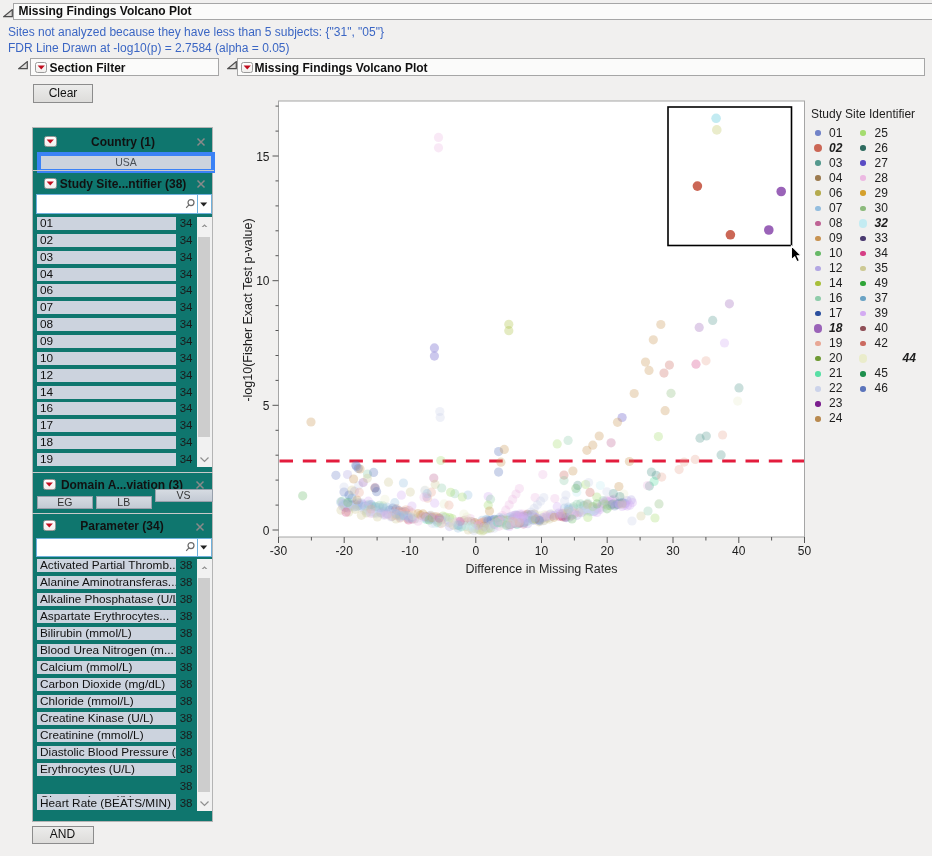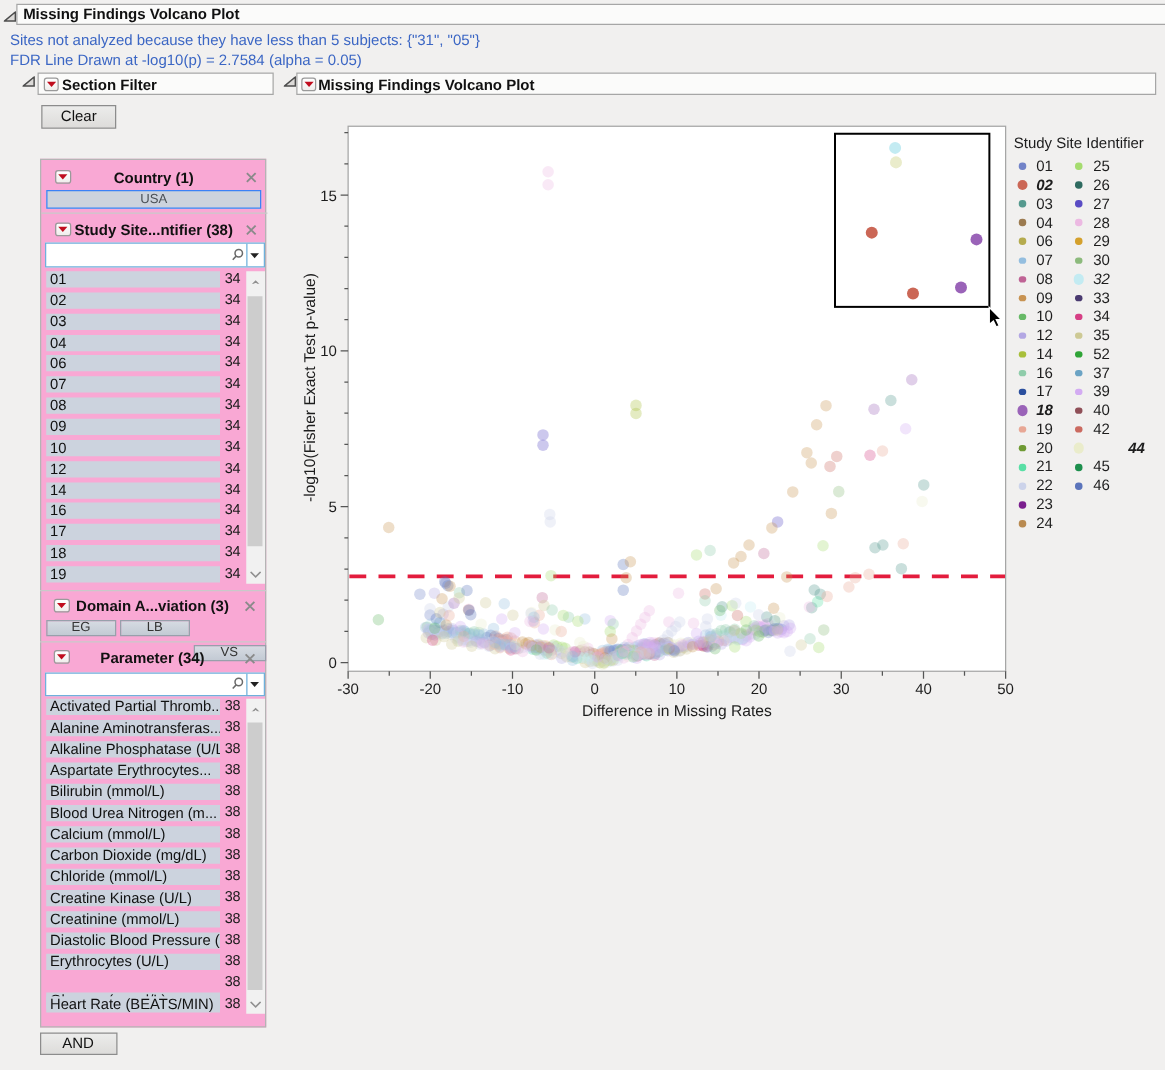--- a/index.html
+++ b/index.html
@@ -1,23 +1,23 @@
 <!DOCTYPE html>
 <html><head><meta charset="utf-8">
 <style>
 html,body{margin:0;padding:0}
 body{width:932px;height:856px;position:relative;background:#f1f0ef;
  font-family:"Liberation Sans",sans-serif;overflow:hidden}
 .bar{position:absolute;height:15.5px;background:#fbfbfa;border:1px solid #a6a6a6;
  font-weight:bold;font-size:12px;color:#111}
 .sep{position:absolute;left:0;width:181px;height:1px;background:#c9c9c9}
 .hdr{position:absolute;left:0;width:181px;text-align:center;font-weight:bold;font-size:12px;color:#111}
-.selbar{position:absolute;height:12.5px;background:#ccd3dd;border:1px solid #3b82f6;
+.selbar{position:absolute;height:12.5px;background:#ccd3dd;border:4px solid #3b82f6;
  font-size:10.5px;color:#4a5056;text-align:center;line-height:12.5px}
-#panel{position:absolute;left:31.5px;top:127px;width:179px;height:693px;background:#f9a8d4;
+#panel{position:absolute;left:31.5px;top:127px;width:179px;height:693px;background:#0f766e;
  border:1px solid #b4b4b4}
 .row{position:absolute;left:5.5px;width:136px;height:13px;background:#ccd3de;
  font-size:11.8px;color:#111;line-height:13.5px;padding-left:3px;white-space:nowrap;overflow:hidden}
 .cnt{position:absolute;left:144px;width:17px;height:13px;font-size:11.5px;color:#1a1a1a;
  line-height:13.5px;text-align:right}
 .btn{position:absolute;background:linear-gradient(#ececeb,#dddcda);border:1px solid #8c8c8c;
  font-size:12px;color:#111;text-align:center}
 .dbtn{position:absolute;height:11px;background:linear-gradient(#d6dbe2,#c3cad4);border:1px solid #98a0ab;
  font-size:10.5px;color:#333;text-align:center;line-height:11px}
 </style></head>
@@ -800,21 +800,21 @@
     <svg width="11" height="9" style="position:absolute;left:0;top:0">
       <path d="M1.6 2.4 H8.9 L5.25 6.5 Z" fill="#c00d1e"></path>
     </svg>
   </div>
 <div class="hdr" style="left:31.5px;top:477.5px">Domain A...viation (3)</div>
 <svg style="position:absolute;left:194.5px;top:480px" width="10" height="10">
     <path d="M1.5 1.5 L8.5 8.5 M8.5 1.5 L1.5 8.5" stroke="#8a8a8a" stroke-width="1.5"></path>
   </svg>
 <div class="dbtn" style="left:36.5px;top:495.5px;width:54.5px">EG</div>
 <div class="dbtn" style="left:96px;top:495.5px;width:53.5px">LB</div>
-<div class="dbtn" style="left:154.5px;top:516px;width:56px">VS</div>
+<div class="dbtn" style="left:154.5px;top:489px;width:56px">VS</div>
 <div class="sep" style="left:31.5px;top:513px"></div>
 <div style="position:absolute;left:43px;top:520px;width:10.5px;height:9px;background:linear-gradient(#fff,#f0eeec);border:1px solid #9a9a9a;border-radius:2.5px">
     <svg width="11" height="9" style="position:absolute;left:0;top:0">
       <path d="M1.6 2.4 H8.9 L5.25 6.5 Z" fill="#c00d1e"></path>
     </svg>
   </div>
 <div class="hdr" style="left:31.5px;top:519px">Parameter (34)</div>
 <svg style="position:absolute;left:194.5px;top:521.5px" width="10" height="10">
     <path d="M1.5 1.5 L8.5 8.5 M8.5 1.5 L1.5 8.5" stroke="#8a8a8a" stroke-width="1.5"></path>
   </svg>
@@ -920,29 +920,29 @@
 <div style="position:absolute;left:64.5px;top:35.6px;">26</div>
 <div style="position:absolute;left:50.2px;top:55.3px;width:5.6px;height:5.6px;border-radius:50%;background:#5a4cc4"></div>
 <div style="position:absolute;left:64.5px;top:50.6px;">27</div>
 <div style="position:absolute;left:50.2px;top:70.4px;width:5.6px;height:5.6px;border-radius:50%;background:#ecb9e2"></div>
 <div style="position:absolute;left:64.5px;top:65.7px;">28</div>
 <div style="position:absolute;left:50.2px;top:85.4px;width:5.6px;height:5.6px;border-radius:50%;background:#d4a02c"></div>
 <div style="position:absolute;left:64.5px;top:80.7px;">29</div>
 <div style="position:absolute;left:50.2px;top:100.5px;width:5.6px;height:5.6px;border-radius:50%;background:#8cba7c"></div>
 <div style="position:absolute;left:64.5px;top:95.8px;">30</div>
 <div style="position:absolute;left:48.7px;top:114.0px;width:8.6px;height:8.6px;border-radius:50%;background:#c3ebf2"></div>
-<div style="position:absolute;left:64.5px;top:110.8px;font-weight:normal;font-style:italic;">32</div>
+<div style="position:absolute;left:64.5px;top:110.8px;font-weight:bold;font-style:italic;">32</div>
 <div style="position:absolute;left:50.2px;top:130.6px;width:5.6px;height:5.6px;border-radius:50%;background:#4a3a70"></div>
 <div style="position:absolute;left:64.5px;top:125.9px;text-align:center;">33</div>
 <div style="position:absolute;left:50.2px;top:145.6px;width:5.6px;height:5.6px;border-radius:50%;background:#d63f85"></div>
 <div style="position:absolute;left:64.5px;top:140.9px;">34</div>
 <div style="position:absolute;left:50.2px;top:160.7px;width:5.6px;height:5.6px;border-radius:50%;background:#cdc994"></div>
 <div style="position:absolute;left:64.5px;top:156.0px;">35</div>
 <div style="position:absolute;left:50.2px;top:175.7px;width:5.6px;height:5.6px;border-radius:50%;background:#2fa437"></div>
-<div style="position:absolute;left:64.5px;top:171.0px;">52</div>
+<div style="position:absolute;left:64.5px;top:171.0px;">49</div>
 <div style="position:absolute;left:50.2px;top:190.8px;width:5.6px;height:5.6px;border-radius:50%;background:#6ba3c4"></div>
 <div style="position:absolute;left:64.5px;top:186.1px;">37</div>
 <div style="position:absolute;left:50.2px;top:205.8px;width:5.6px;height:5.6px;border-radius:50%;background:#d3abf2"></div>
 <div style="position:absolute;left:64.5px;top:201.1px;">39</div>
 <div style="position:absolute;left:50.2px;top:220.8px;width:5.6px;height:5.6px;border-radius:50%;background:#8f4f57"></div>
 <div style="position:absolute;left:64.5px;top:216.1px;">40</div>
 <div style="position:absolute;left:50.2px;top:235.9px;width:5.6px;height:5.6px;border-radius:50%;background:#cb6a60"></div>
 <div style="position:absolute;left:64.5px;top:231.2px;">42</div>
 <div style="position:absolute;left:48.7px;top:249.4px;width:8.6px;height:8.6px;border-radius:50%;background:#eaeccb"></div>
 <div style="position:absolute;left:64.5px;top:246.2px;font-weight:bold;font-style:italic;margin-left:28px;">44</div>

